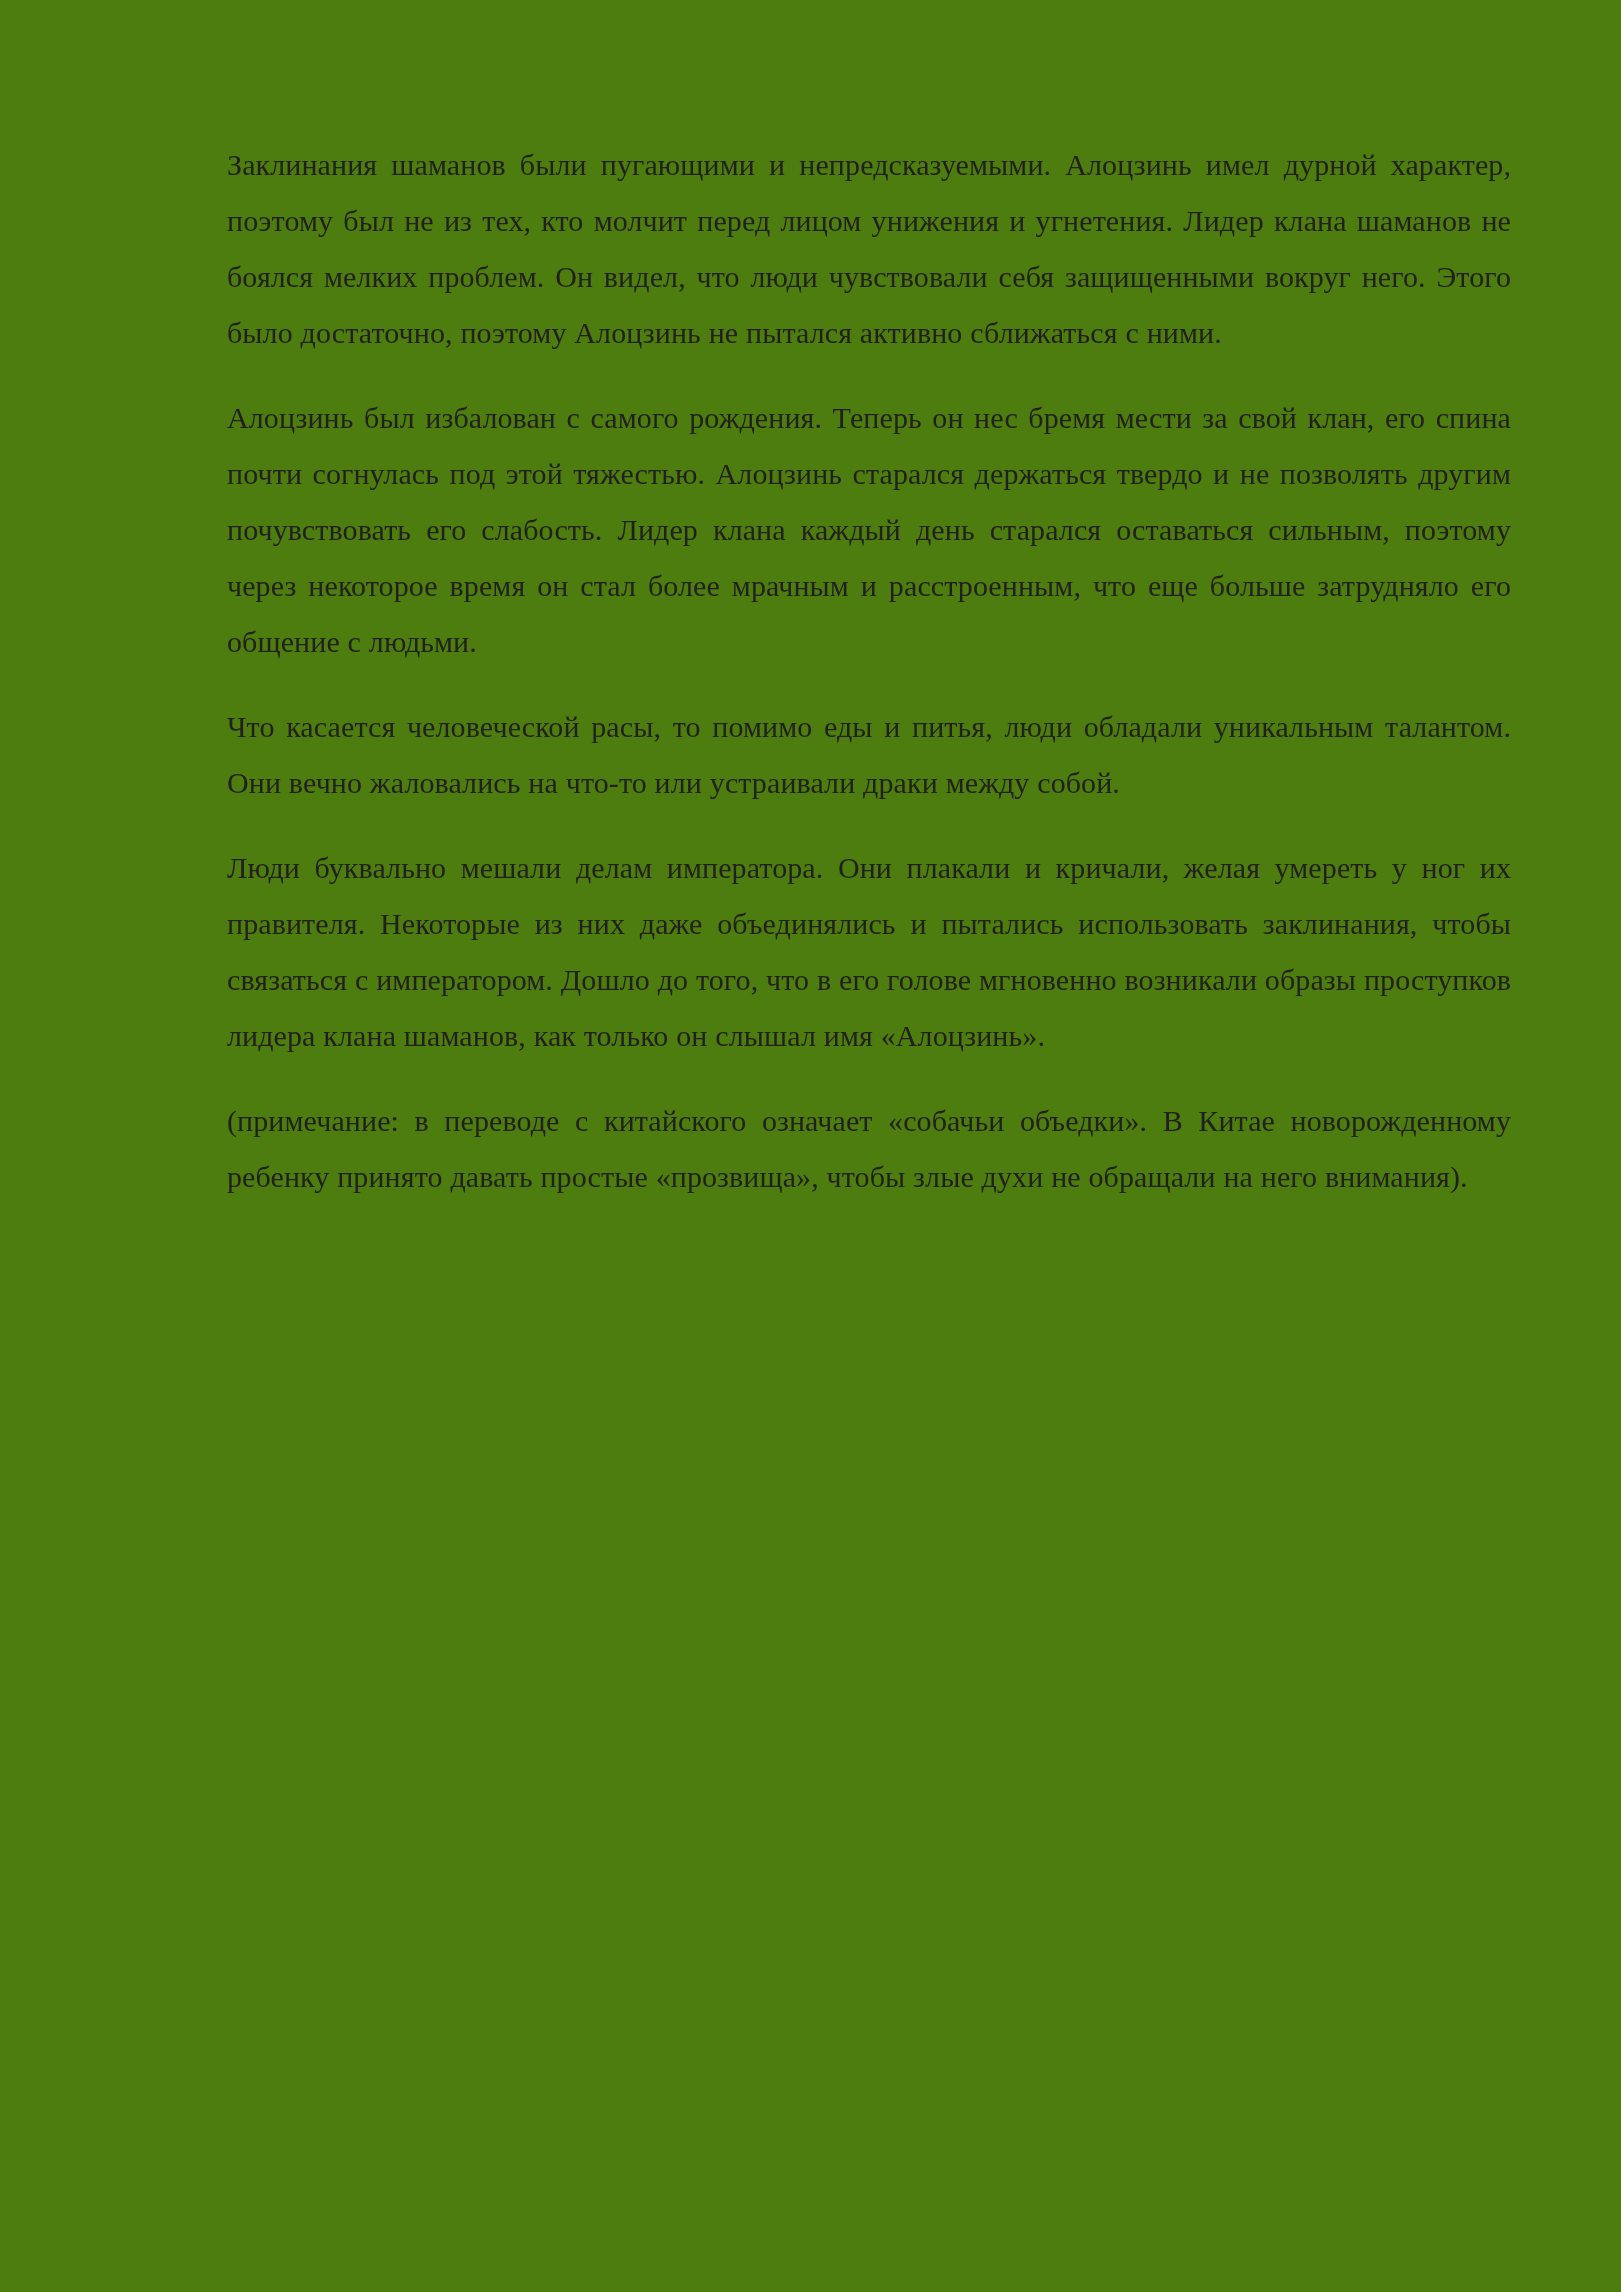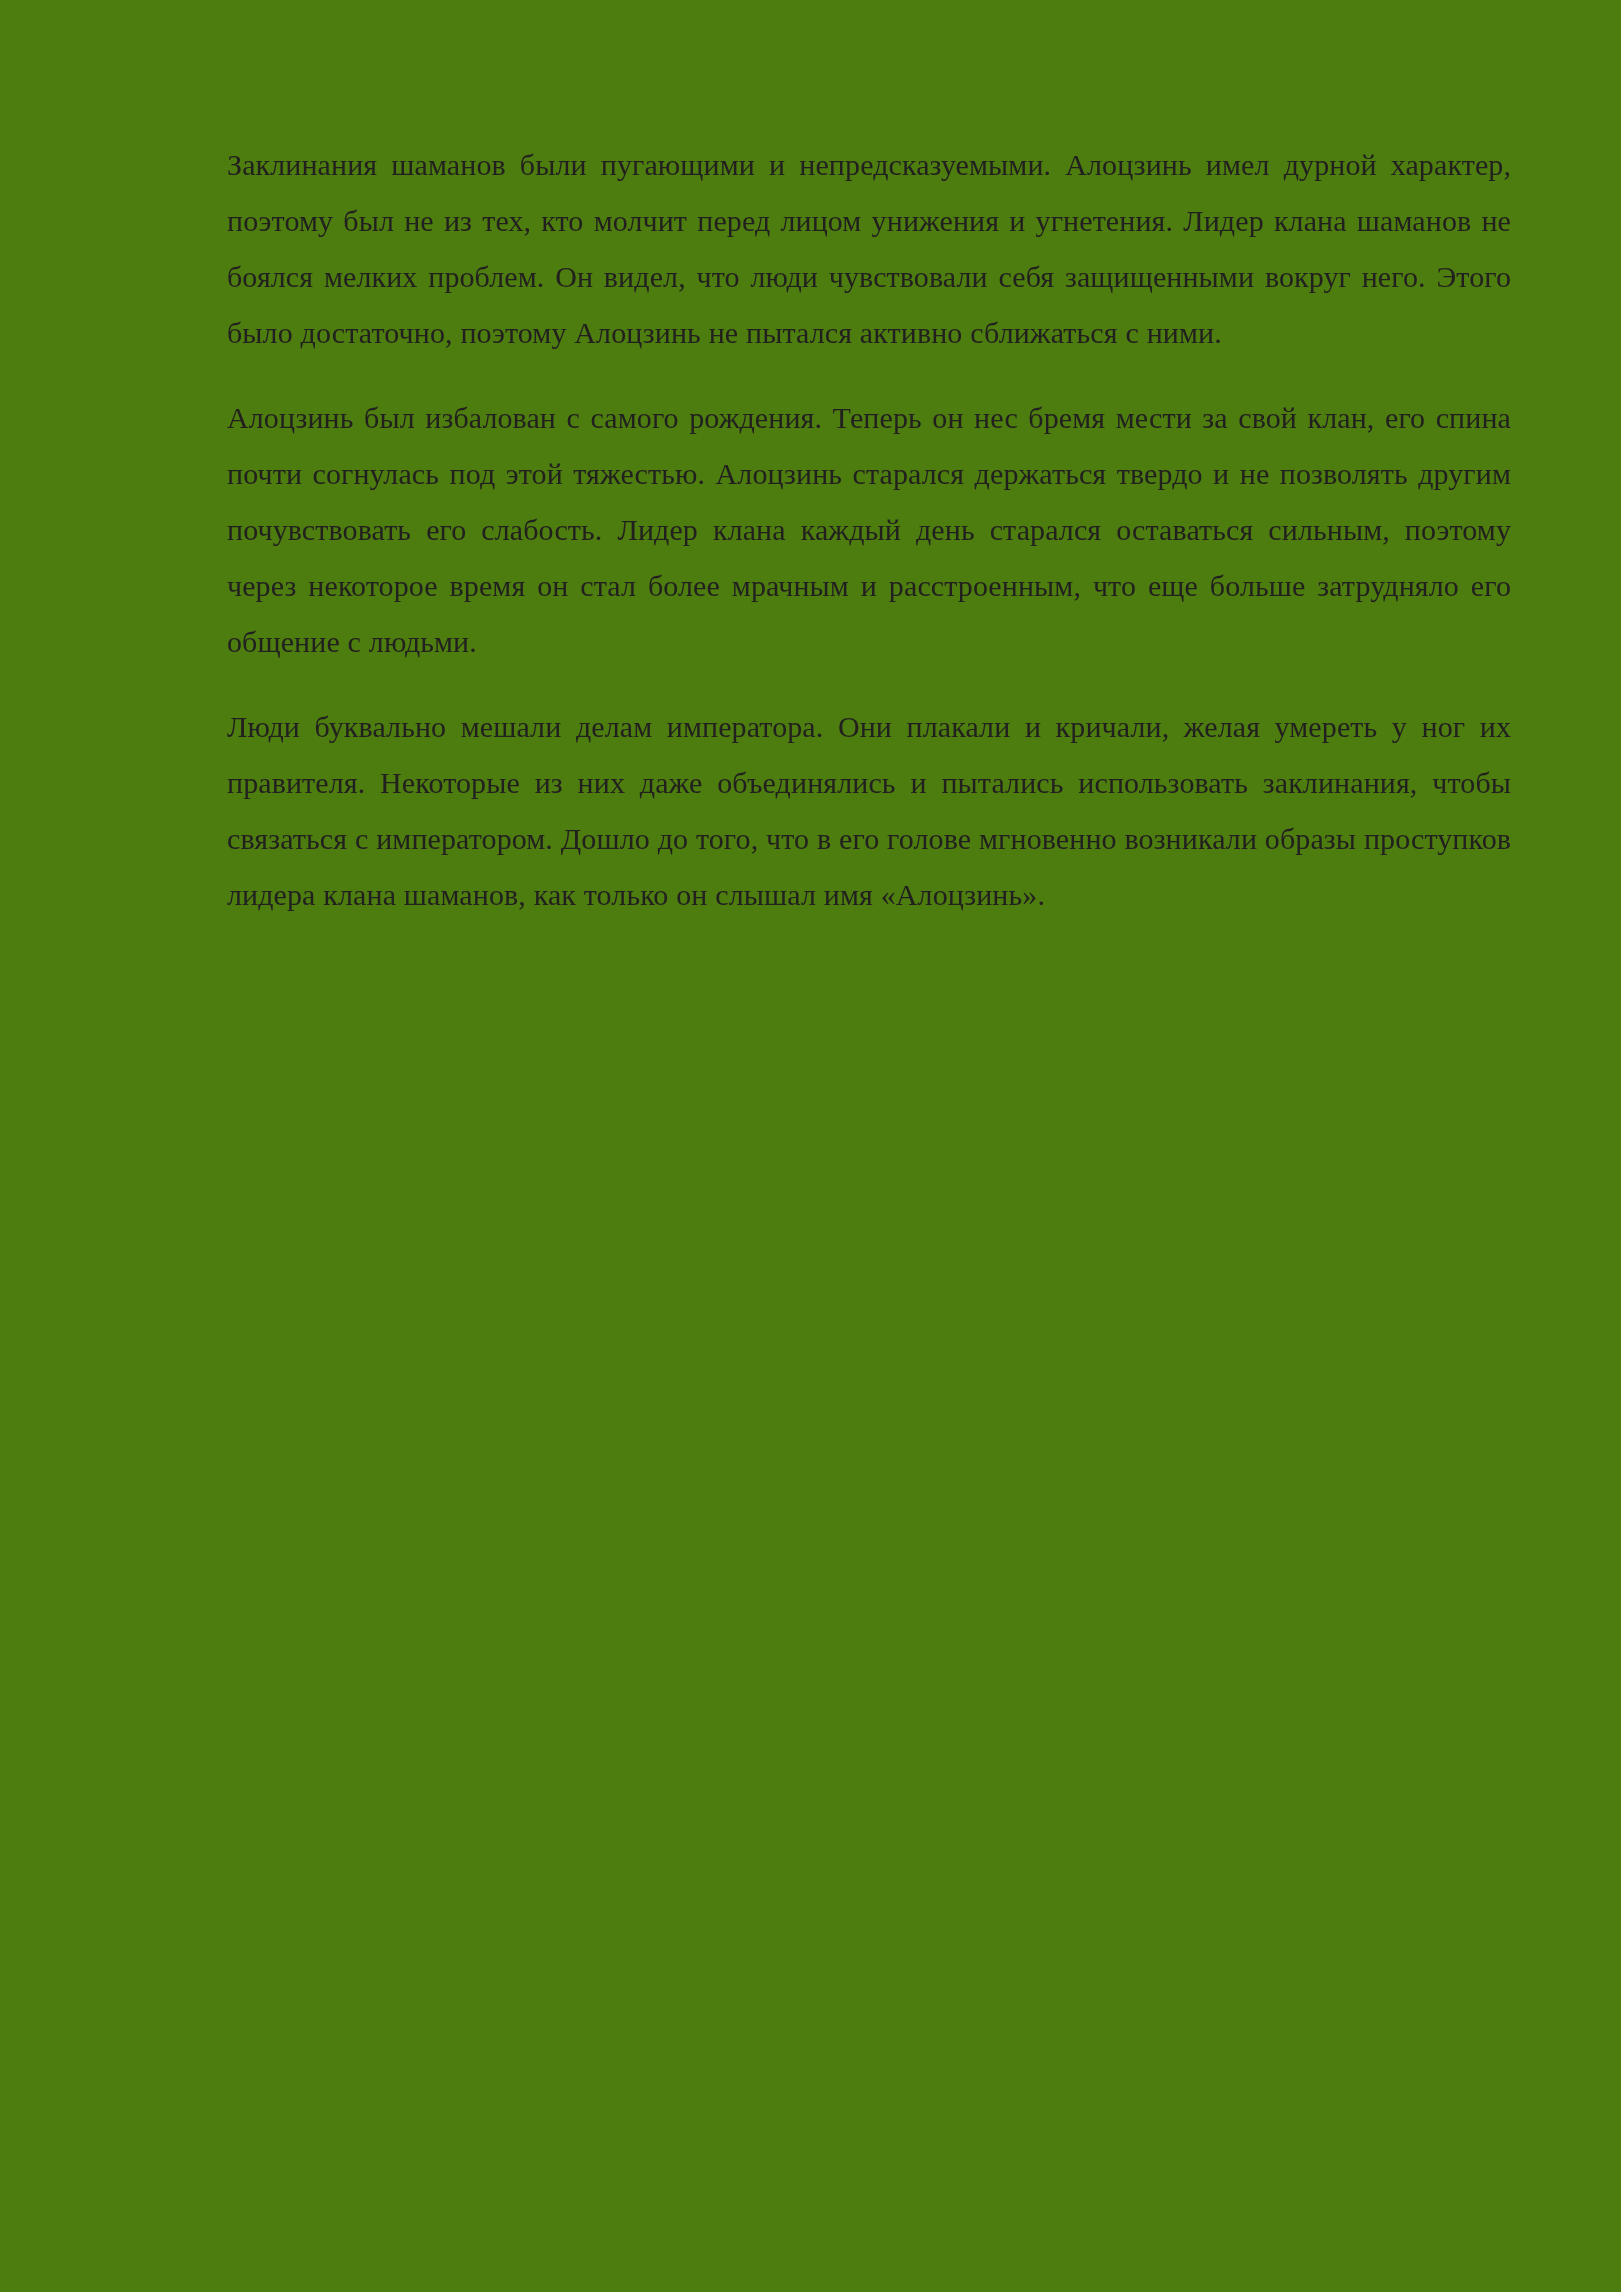--- a/index.html
+++ b/index.html
@@ -47,22 +47,24 @@
 </head>
 <body>
 
 <div class="page">
   <div class="doc-body">
 
     <p class="para">Заклинания шаманов были пугающими и непредсказуемыми. Алоцзинь имел дурной характер, поэтому был не из тех, кто молчит перед лицом унижения и угнетения. Лидер клана шаманов не боялся мелких проблем. Он видел, что люди чувствовали себя защищенными вокруг него. Этого было достаточно, поэтому Алоцзинь не пытался активно сближаться с ними.</p>
 
     <p class="para">Алоцзинь был избалован с самого рождения. Теперь он нес бремя мести за свой клан, его спина почти согнулась под этой тяжестью. Алоцзинь старался держаться твердо и не позволять другим почувствовать его слабость. Лидер клана каждый день старался оставаться сильным, поэтому через некоторое время он стал более мрачным и расстроенным, что еще больше затрудняло его общение с людьми.</p>
 
+    <p class="para">Что касается человеческой расы, то помимо еды и питья, люди обладали уникальным талантом. Они вечно жаловались на что-то или устраивали драки между собой.</p>
 
     <p class="para">Люди буквально мешали делам императора. Они плакали и кричали, желая умереть у ног их правителя. Некоторые из них даже объединялись и пытались использовать заклинания, чтобы связаться с императором. Дошло до того, что в его голове мгновенно возникали образы проступков лидера клана шаманов, как только он слышал имя «Алоцзинь».</p>
 
 
 
 
+    <p class="para">(примечание: в переводе с китайского означает «собачьи объедки».   В Китае новорожденному ребенку принято давать простые «прозвища», чтобы злые духи не обращали на него внимания).</p>
 
   </div>
 </div>
 
 
 </body></html>

